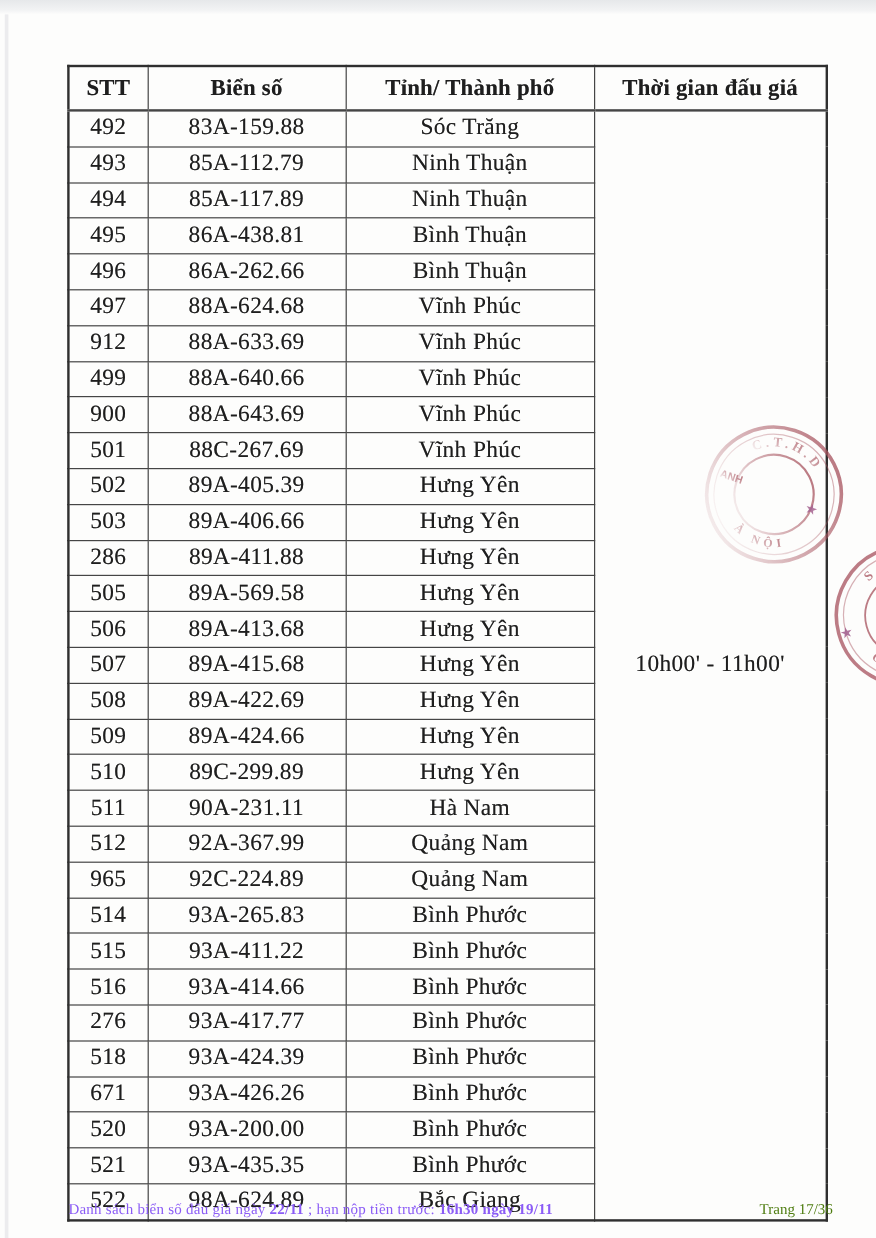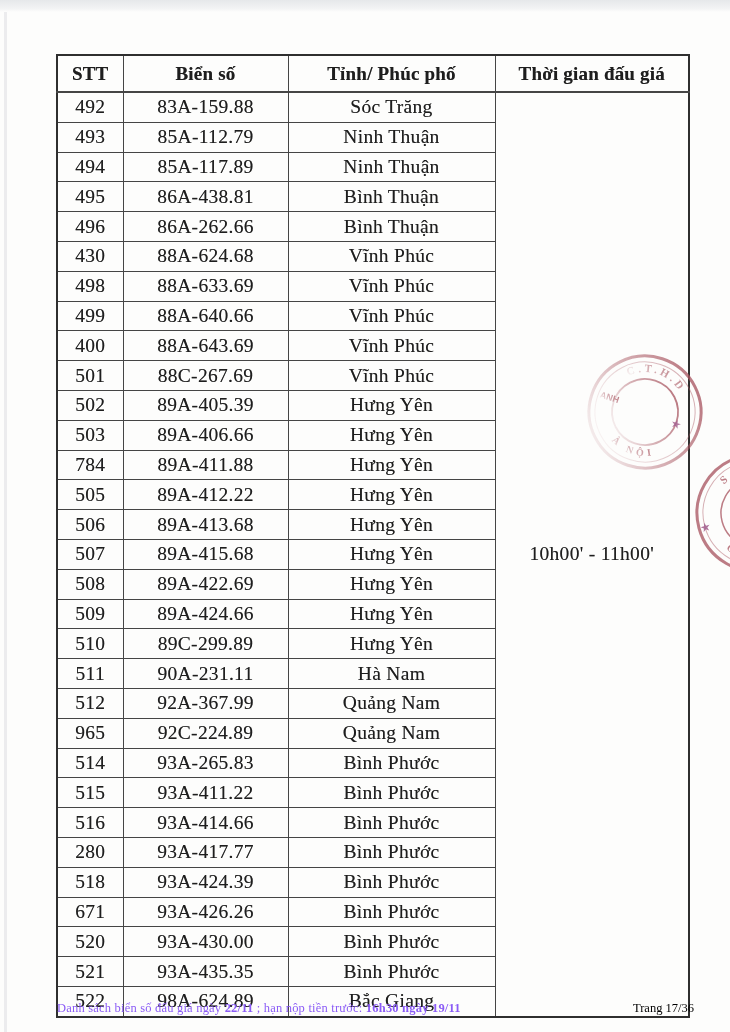--- a/index.html
+++ b/index.html
@@ -58,21 +58,21 @@
   .stamp svg{display:block;width:100%;height:100%;}
   
   .footer-note{
     position:absolute;left:57px;top:1001px;
     font-size:12.5px;color:#8b5cf6;
     white-space:nowrap;letter-spacing:.2px;
   }
   .footer-note b{font-weight:bold;}
   .page-number{
     position:absolute;left:633px;top:1001px;
-    font-size:12.5px;color:#000000;white-space:nowrap;
+    font-size:12.5px;color:#4d7c0f;white-space:nowrap;
   }
 </style>
 </head>
 <body style="--stamp-red: #a85560; --stamp-star: #96497e;">
 
 <div class="page">
 
   <div class="scan-top-band"></div>
   <div class="scan-left-edge"></div>
 
@@ -80,21 +80,21 @@
     <colgroup>
       <col style="width:66px">
         <col style="width:165px">
         <col style="width:207px">
         <col style="width:194px">
     </colgroup>
     <thead>
       <tr>
         <th>STT</th>
         <th>Biển số</th>
-        <th>Tỉnh/ Phúc phố</th>
+        <th>Tỉnh/ Thành phố</th>
         <th>Thời gian đấu giá</th>
       </tr>
     </thead>
     <tbody>
         <tr>
           <td>492</td>
           <td>83A-159.88</td>
           <td>Sóc Trăng</td>
           <td class="time-cell" rowspan="31">10h00' - 11h00'</td>
         </tr>
@@ -112,62 +112,62 @@
           <td>495</td>
           <td>86A-438.81</td>
           <td>Bình Thuận</td>
         </tr>
         <tr>
           <td>496</td>
           <td>86A-262.66</td>
           <td>Bình Thuận</td>
         </tr>
         <tr>
-          <td>430</td>
+          <td>497</td>
           <td>88A-624.68</td>
           <td>Vĩnh Phúc</td>
         </tr>
         <tr>
-          <td>498</td>
+          <td>912</td>
           <td>88A-633.69</td>
           <td>Vĩnh Phúc</td>
         </tr>
         <tr>
           <td>499</td>
           <td>88A-640.66</td>
           <td>Vĩnh Phúc</td>
         </tr>
         <tr>
-          <td>400</td>
+          <td>900</td>
           <td>88A-643.69</td>
           <td>Vĩnh Phúc</td>
         </tr>
         <tr>
           <td>501</td>
           <td>88C-267.69</td>
           <td>Vĩnh Phúc</td>
         </tr>
         <tr>
           <td>502</td>
           <td>89A-405.39</td>
           <td>Hưng Yên</td>
         </tr>
         <tr>
           <td>503</td>
           <td>89A-406.66</td>
           <td>Hưng Yên</td>
         </tr>
         <tr>
-          <td>784</td>
+          <td>286</td>
           <td>89A-411.88</td>
           <td>Hưng Yên</td>
         </tr>
         <tr>
           <td>505</td>
-          <td>89A-412.22</td>
+          <td>89A-569.58</td>
           <td>Hưng Yên</td>
         </tr>
         <tr>
           <td>506</td>
           <td>89A-413.68</td>
           <td>Hưng Yên</td>
         </tr>
         <tr>
           <td>507</td>
           <td>89A-415.68</td>
@@ -212,37 +212,37 @@
           <td>515</td>
           <td>93A-411.22</td>
           <td>Bình Phước</td>
         </tr>
         <tr>
           <td>516</td>
           <td>93A-414.66</td>
           <td>Bình Phước</td>
         </tr>
         <tr>
-          <td>280</td>
+          <td>276</td>
           <td>93A-417.77</td>
           <td>Bình Phước</td>
         </tr>
         <tr>
           <td>518</td>
           <td>93A-424.39</td>
           <td>Bình Phước</td>
         </tr>
         <tr>
           <td>671</td>
           <td>93A-426.26</td>
           <td>Bình Phước</td>
         </tr>
         <tr>
           <td>520</td>
-          <td>93A-430.00</td>
+          <td>93A-200.00</td>
           <td>Bình Phước</td>
         </tr>
         <tr>
           <td>521</td>
           <td>93A-435.35</td>
           <td>Bình Phước</td>
         </tr>
         <tr>
           <td>522</td>
           <td>98A-624.89</td>

